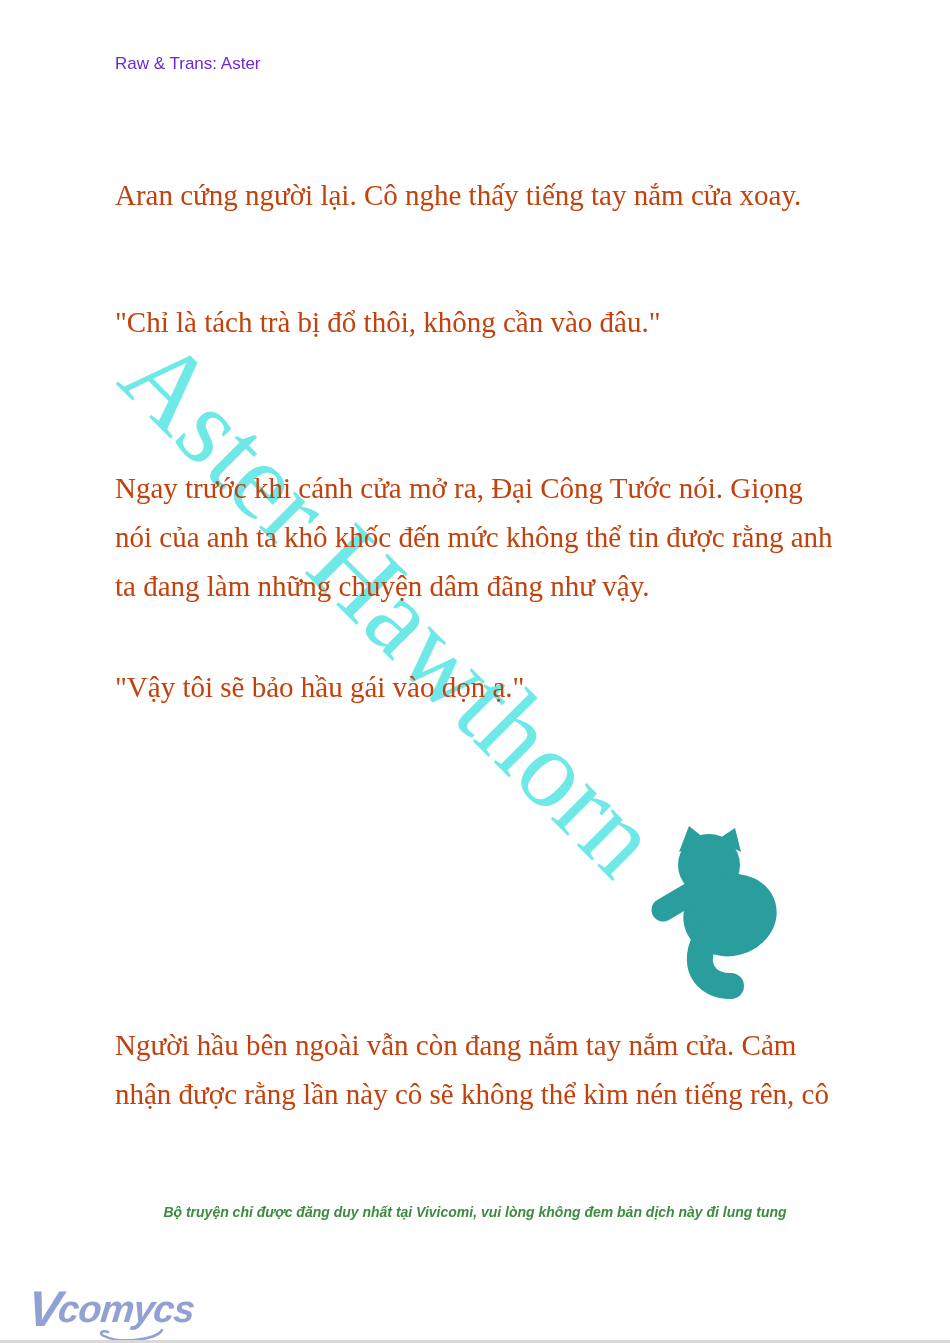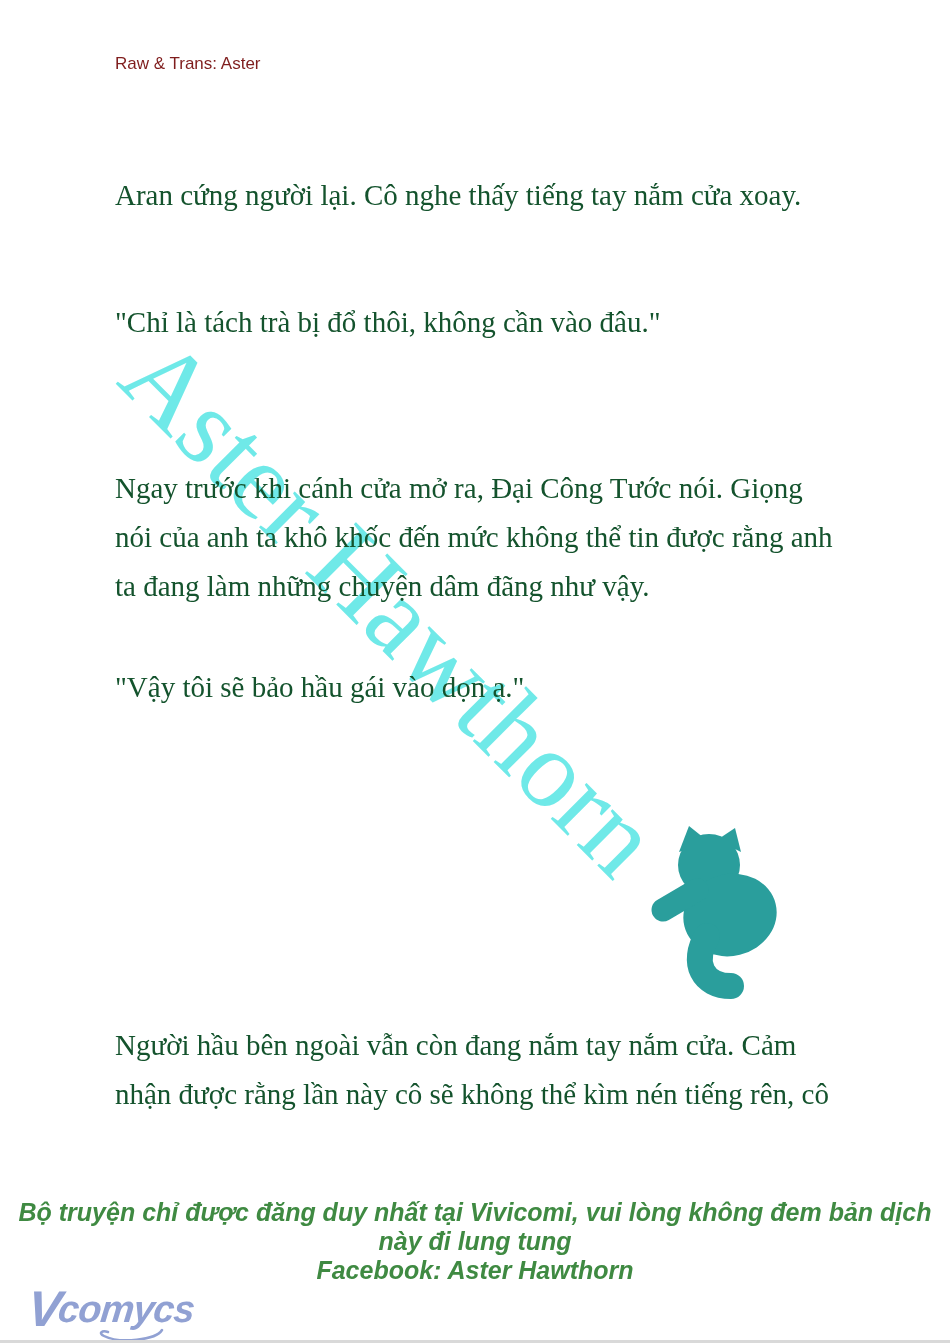--- a/index.html
+++ b/index.html
@@ -16,21 +16,21 @@
     font-family: "Liberation Serif", "DejaVu Serif", serif;
   }
 
   
   .header-credit {
     position: absolute;
     left: 115px;
     top: 54px;
     font-family: "Liberation Sans", "DejaVu Sans", sans-serif;
     font-size: 17px;
-    color: #7f1d1d;
+    color: #6d28d9;
     z-index: 3;
   }
 
   
   .watermark {
     position: absolute;
     left: 180px;
     top: 318px;
     font-family: "Liberation Serif", "DejaVu Serif", serif;
     font-size: 110px;
@@ -51,42 +51,42 @@
     z-index: 2;
   }
 
   
   .para {
     position: absolute;
     left: 115px;
     width: 830px;
     font-size: 29px;
     line-height: 49px;
-    color: #14532d;
+    color: #c2410c;
     white-space: pre;
     z-index: 3;
   }
   .p1 { top: 171px; }
   .p2 { top: 298px; }
   .p3 { top: 424px; margin-top: 40px; }
   .p4 { top: 663px; }
   .p5 { top: 791px; }
   .p6 { top: 1021px; }
 
   
   .footer {
     position: absolute;
     left: 0;
     top: 1198px;
     width: 950px;
     text-align: center;
     font-family: "Liberation Sans", "DejaVu Sans", sans-serif;
     font-style: italic;
     font-weight: bold;
-    font-size: 25px;
+    font-size: 14px;
     line-height: 29px;
     color: #3f8a42;
     z-index: 3;
   }
 
   
   .logo {
     position: absolute;
     left: 28px;
     top: 1288px;
@@ -155,21 +155,20 @@
   <div class="para p2">"Chỉ là tách trà bị đổ thôi, không cần vào đâu."</div>
   <div class="para p3">Ngay trước khi cánh cửa mở ra, Đại Công Tước nói. Giọng
 nói của anh ta khô khốc đến mức không thể tin được rằng anh
 ta đang làm những chuyện dâm đãng như vậy.</div>
   <div class="para p4">"Vậy tôi sẽ bảo hầu gái vào dọn ạ."</div>
   <div class="para p6">Người hầu bên ngoài vẫn còn đang nắm tay nắm cửa. Cảm
 nhận được rằng lần này cô sẽ không thể kìm nén tiếng rên, cô</div>
 
   <div class="footer">
     <div>Bộ truyện chỉ được đăng duy nhất tại Vivicomi, vui lòng không đem bản dịch này đi lung tung</div>
-    <div>Facebook: Aster Hawthorn</div>
   </div>
 
   <div class="logo"><span class="logo-v">V</span><span class="logo-text">comycs</span></div>
 
   <svg class="logo-curl" width="80" height="16" viewBox="0 0 80 16">
     <path d="M 72,2 C 66,12 30,16 14,8 C 8,5 12,2 18,4" fill="none" stroke="#91a1d3" stroke-width="2.5" stroke-linecap="round"></path>
   </svg>
 
   <div class="bottom-line"></div>
 

